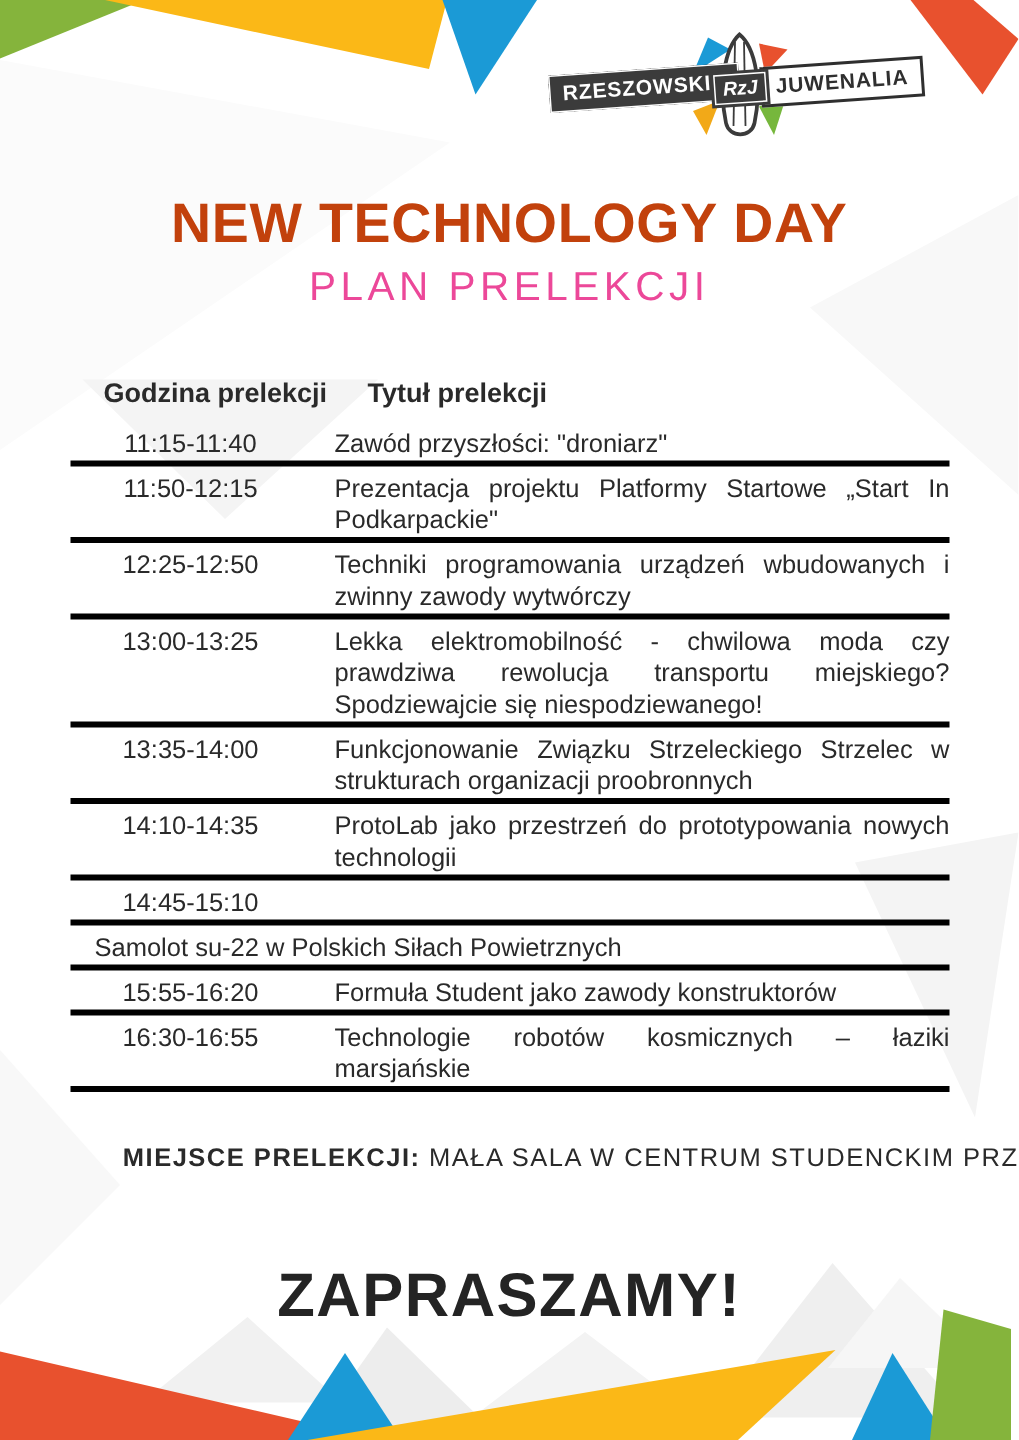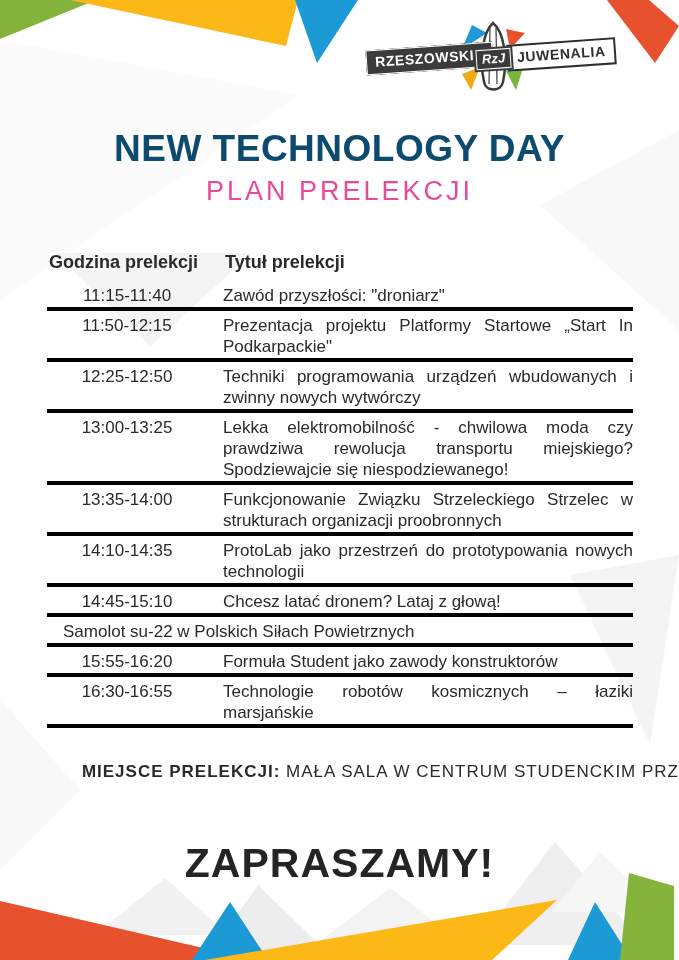--- a/index.html
+++ b/index.html
@@ -31,30 +31,30 @@
   }
   .box-right{
     left:149px;top:21px;background:#fff;color:#2f2f2f;border:2px solid #2f2f2f;
     font-size:14px;letter-spacing:.6px;padding:3px 8px 4px;
     transform:rotate(-4deg);
   }
 
   
   .title{
     position:absolute;left:0;top:128px;width:679px;text-align:center;z-index:3;
-    font-size:37px;font-weight:900;letter-spacing:.5px;color:#0c4a6e;
+    font-size:37px;font-weight:900;letter-spacing:.5px;color:#c2410c;
   }
   .subtitle{
     position:absolute;left:0;top:176px;width:679px;text-align:center;z-index:3;
     font-size:27px;font-weight:300;letter-spacing:3px;color:#ec4899;
   }
 
   
   .table{position:absolute;left:47px;top:252px;width:586px;z-index:3;}
-  .thead{display:flex;margin-bottom:8px;}
+  .thead{display:flex;margin-bottom:8px;margin-left:20px;}
   .thead .th-time{width:160px;text-align:left;font-weight:bold;font-size:18px;padding-left:2px;}
   .thead .th-title{flex:1;margin-left:16px;font-weight:bold;font-size:18px;}
   .row{display:flex;border-bottom:4px solid #000000;padding:4px 0 1px;}
   .row .time{width:160px;text-align:center;font-size:17px;line-height:21px;}
   .row .tcell{flex:1;margin-left:16px;font-size:17px;line-height:21px;text-align:justify;}
 
   
   .place{
     position:absolute;left:0;top:762px;width:679px;text-align:right;z-index:3;
     font-size:17px;letter-spacing:1px;color:#2a2a2a;white-space:nowrap;
@@ -127,37 +127,36 @@
   <div class="row">
     <div class="time">11:15-11:40</div>
     <div class="tcell">Zawód przyszłości: "droniarz"</div>
   </div>
   <div class="row">
     <div class="time">11:50-12:15</div>
     <div class="tcell">Prezentacja projektu Platformy Startowe „Start In Podkarpackie"</div>
   </div>
   <div class="row">
     <div class="time">12:25-12:50</div>
-    <div class="tcell">Techniki programowania urządzeń wbudowanych i zwinny nowych wytwórczy</div>
+    <div class="tcell">Techniki programowania urządzeń wbudowanych i zwinny zawody wytwórczy</div>
   </div>
   <div class="row">
     <div class="time">13:00-13:25</div>
     <div class="tcell">Lekka elektromobilność - chwilowa moda czy prawdziwa rewolucja transportu miejskiego? Spodziewajcie się niespodziewanego!</div>
   </div>
   <div class="row">
     <div class="time">13:35-14:00</div>
     <div class="tcell">Funkcjonowanie Związku Strzeleckiego Strzelec w strukturach organizacji proobronnych</div>
   </div>
   <div class="row">
     <div class="time">14:10-14:35</div>
     <div class="tcell">ProtoLab jako przestrzeń do prototypowania nowych technologii</div>
   </div>
   <div class="row">
     <div class="time">14:45-15:10</div>
-    <div class="tcell">Chcesz latać dronem? Lataj z głową!</div>
   </div>
   <div class="row">
     <div class="tcell">Samolot su-22 w Polskich Siłach Powietrznych</div>
   </div>
   <div class="row">
     <div class="time">15:55-16:20</div>
     <div class="tcell">Formuła Student jako zawody konstruktorów</div>
   </div>
   <div class="row">
     <div class="time">16:30-16:55</div>

